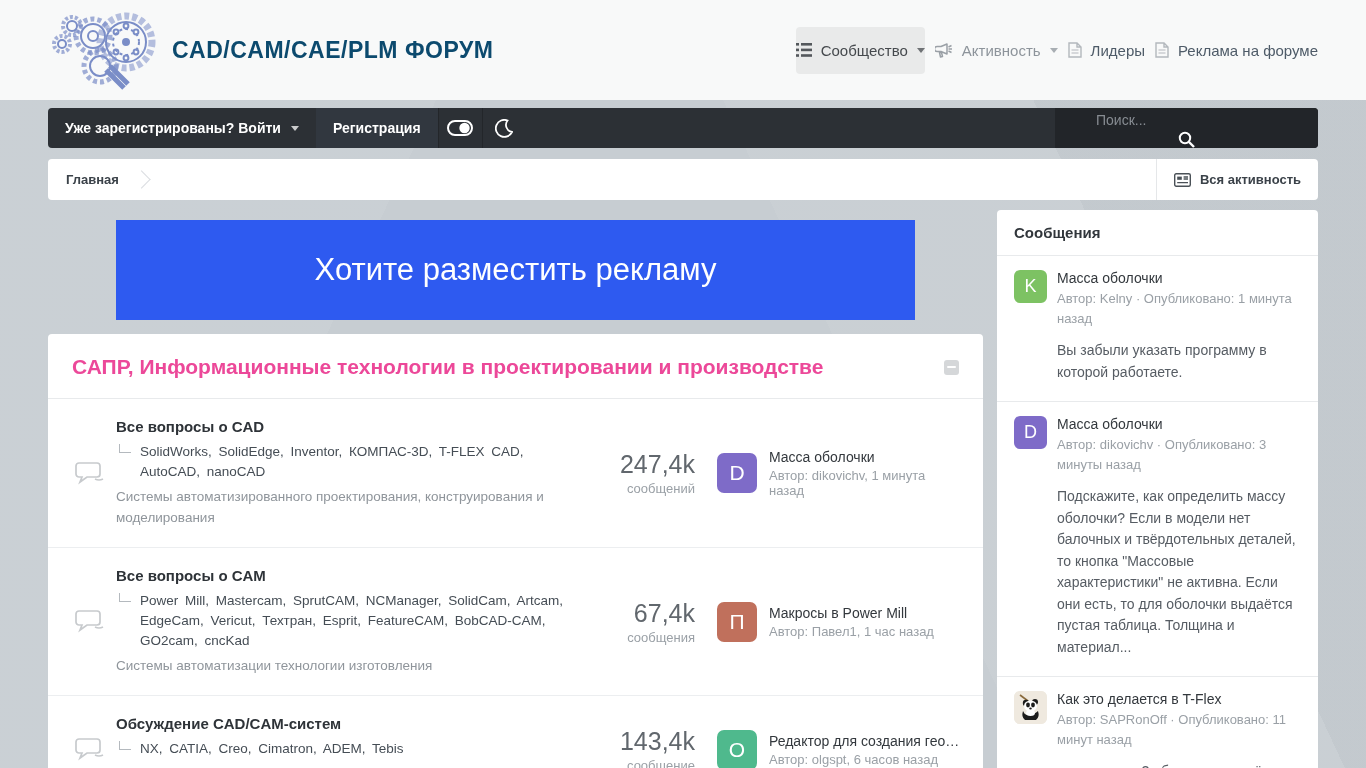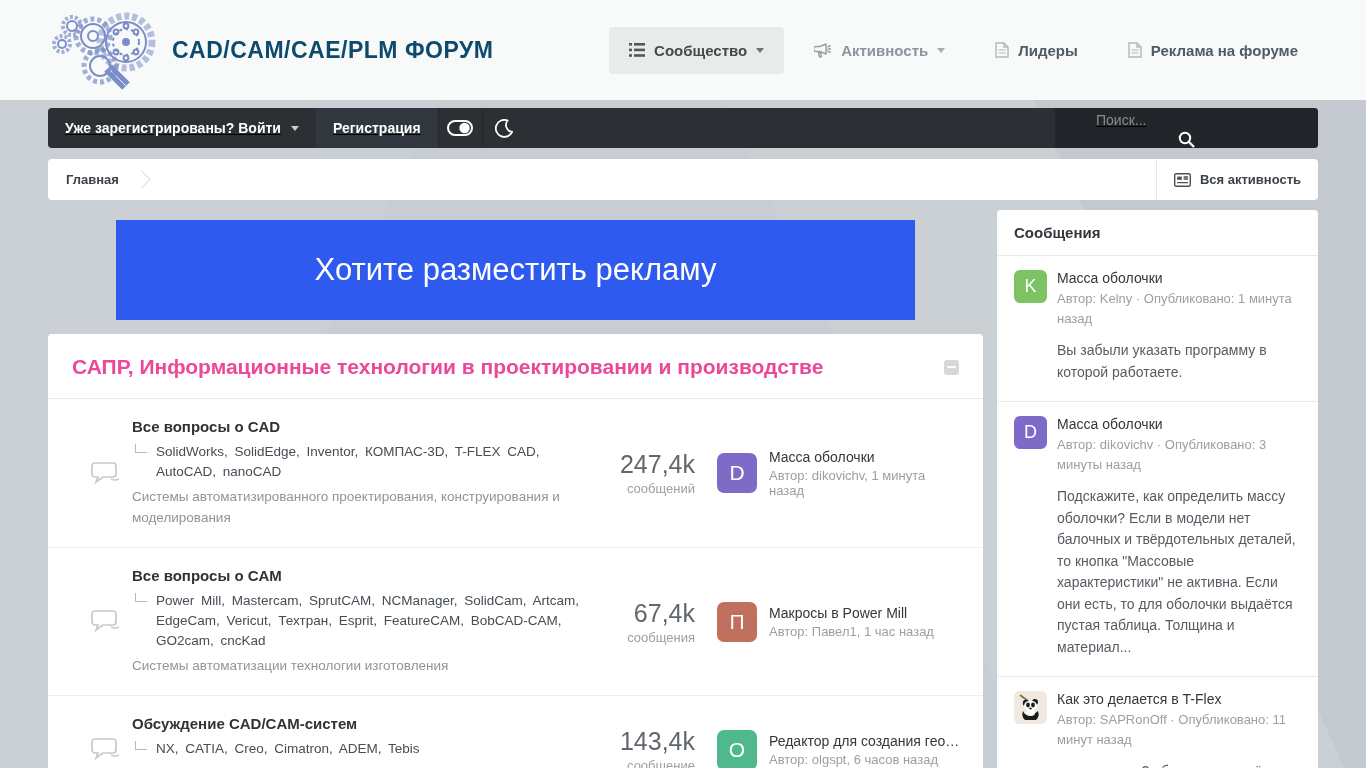--- a/index.html
+++ b/index.html
@@ -15,31 +15,31 @@
       linear-gradient(245deg, rgba(120,130,140,0.08) 0 22%, transparent 22%),
       linear-gradient(65deg, transparent 0 60%, rgba(255,255,255,0.05) 60%);
   }
 
   
   .tophdr { position:absolute; top:0; left:0; right:0; height:100px; background:#f8f9f9;
     display:flex; align-items:center; padding:0 48px; }
   .logo { width:122px; height:92px; margin-right:2px; flex:0 0 auto; }
   .brand { font-size:23px; font-weight:700; color:#0c4a6e; letter-spacing:0.5px; }
   .mainnav { margin-left:auto; display:flex; align-items:center; gap:10px; }
-  .navitem { display:flex; align-items:center; gap:9px; padding:15px 20px; font-size:15px;
-    font-weight:700; border-radius:4px; cursor:pointer; white-space:nowrap;justify-content:flex-end; }
+  .navitem { display:flex; align-items:center; gap:9px; padding:15px 0; font-size:15px;
+    font-weight:400; border-radius:4px; cursor:pointer; white-space:nowrap;justify-content:flex-end; }
   .navitem.active { background:#e9eaea; color:#45494d; }
   .nav-muted { color:#8d949b; }
   .nav-dark { color:#4e5b68; }
   .caret { width:0; height:0; border-left:4px solid transparent; border-right:4px solid transparent;
     border-top:5px solid currentColor; opacity:0.75; }
 
   
   .darkbar { position:absolute; top:108px; left:48px; right:48px; height:40px;
-    background:#2c3035; border-radius:4px; display:flex; align-items:stretch; overflow:hidden;text-decoration:underline; }
+    background:#2c3035; border-radius:4px; display:flex; align-items:stretch; overflow:hidden; }
   .db-login { display:flex; align-items:center; gap:10px; padding:0 17px; color:#fff;
     font-size:14px; font-weight:700; cursor:pointer; }
   .db-reg { display:flex; align-items:center; padding:0 17px; color:#fff; font-size:14px;
     font-weight:700; background:#31373f; cursor:pointer; }
   .db-icell { width:44px; display:flex; align-items:center; justify-content:center;
     border-left:1px solid #23262a; cursor:pointer; }
   .db-spacer { flex:1; }
   .db-search { width:263px; background:#222529; display:flex; align-items:center; padding:0 13px;flex-direction:column; }
   .db-search input { flex:1; background:transparent; border:none; outline:none; color:#c9ced3;
     font-size:14px; font-family:"Liberation Sans", sans-serif; }
@@ -61,21 +61,21 @@
     justify-content:center; color:#fff; font-size:31px; cursor:pointer; }
   .panel { background:#fff; border-radius:4px 4px 0 0; min-height:450px; }
   .panel-head { display:flex; align-items:center; justify-content:space-between;
     padding:21px 24px 19px; border-bottom:1px solid #e8eaec; }
   .panel-title { font-size:21px; font-weight:700; color:#ec4899; cursor:pointer; }
   .collapse-btn { width:15px; height:15px; border-radius:3px; background:#d5d7d9; position:relative;
     cursor:pointer; flex:0 0 auto; }
   .collapse-btn::after { content:""; position:absolute; left:3px; right:3px; top:6.5px; height:2px;
     background:#fff; border-radius:1px; }
 
-  .frow { display:flex; align-items:center; padding:19px 20px 19px 32px; border-bottom:1px solid #eceef0; }
+  .frow { display:flex; align-items:center; padding:19px 20px 19px 16px; border-bottom:1px solid #eceef0; }
   .fico { width:52px; display:flex; justify-content:center; flex:0 0 auto; }
   .fmain { flex:1; padding-right:14px; max-width:520px; }
   .ftitle { font-size:15px; font-weight:700; color:#2e3338; cursor:pointer; display:inline-block; }
   .fsubs { display:flex; margin-top:6px; }
   .tree { width:12px; height:9px; border-left:1px solid #b4b9be; border-bottom:1px solid #b4b9be;
     margin:2px 9px 0 3px; flex:0 0 auto; }
   .fsublinks { font-size:13.5px; color:#454d55; line-height:20px; word-spacing:3px; cursor:pointer; }
   .fdesc { font-size:13.5px; color:#8f959b; line-height:21px; margin-top:4px; }
   .fstats { width:96px; text-align:right; flex:0 0 auto; margin-right:22px; }
   .fnum { font-size:25px; color:#61676d; }

